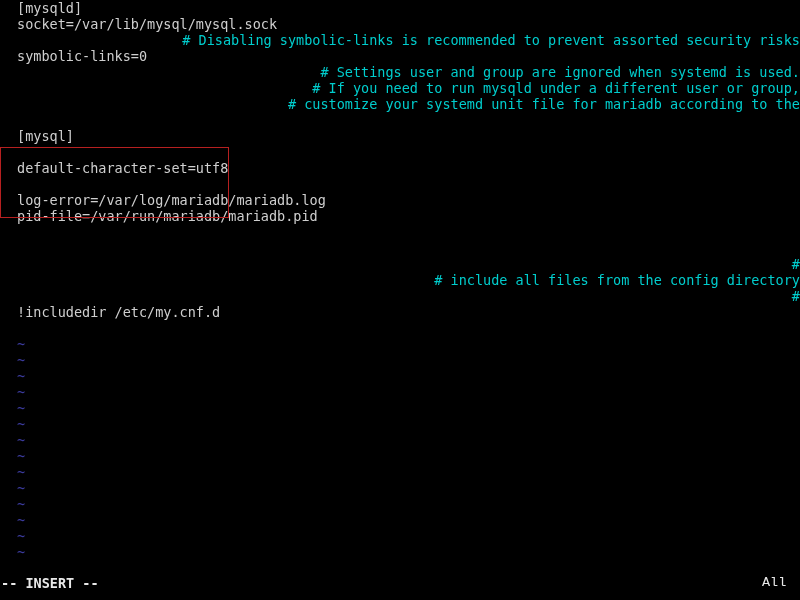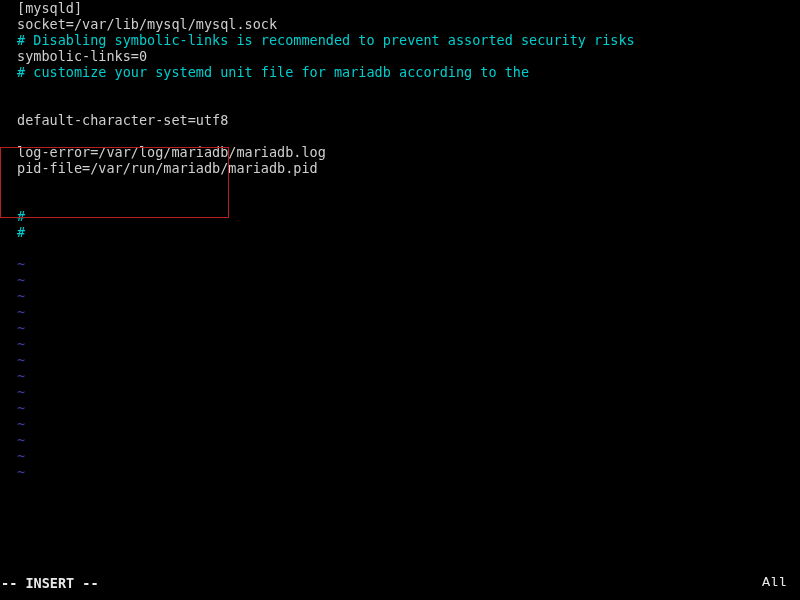--- a/index.html
+++ b/index.html
@@ -24,21 +24,21 @@
     left: 0;
     top: 0;
     width: 800px;
   }
   .line {
     height: 16px;
     white-space: pre;
     padding-left: 17px;
     font-family: "DejaVu Sans Mono", "Liberation Mono", monospace;
   }
-  .c-comment { color: #00cdcd; }
+  .c-comment { color: #00cdcd; text-align: right; }
   .c-text    { color: #cfcfcf; }
   .c-tilde   { color: #3b3b9e; }
   .c-blank   { color: #000000; }
 
   .cursor {
     display: inline-block;
     width: 8px;
     height: 14px;
     vertical-align: -2px;
     background: transparent;
@@ -93,31 +93,36 @@
 </head>
 <body>
 
 <div id="screen">
 
   <div id="buffer">
       <div class="line c-text">[mysqld]</div>
       <div class="line c-text">socket=/var/lib/mysql/mysql.sock</div>
       <div class="line c-comment"># Disabling symbolic-links is recommended to prevent assorted security risks</div>
       <div class="line c-text">symbolic-links=0</div>
+      <div class="line c-comment"># Settings user and group are ignored when systemd is used.</div>
+      <div class="line c-comment"># If you need to run mysqld under a different user or group,</div>
       <div class="line c-comment"># customize your systemd unit file for mariadb according to the</div>
       <div class="line c-blank"></div>
+      <div class="line c-text">[mysql]</div>
       <div class="line c-blank"></div>
       <div class="line c-text">default-character-set=utf8</div>
       <div class="line c-blank"></div>
       <div class="line c-text">log-error=/var/log/mariadb/mariadb.log</div>
       <div class="line c-text">pid-file=/var/run/mariadb/mariadb.pid</div>
       <div class="line c-blank"></div>
       <div class="line c-blank"></div>
       <div class="line c-comment">#</div>
+      <div class="line c-comment"># include all files from the config directory</div>
       <div class="line c-comment">#</div>
+      <div class="line c-text">!includedir /etc/my.cnf.d</div>
       <div class="line c-blank"></div>
       <div class="line c-tilde">~</div>
       <div class="line c-tilde">~</div>
       <div class="line c-tilde">~</div>
       <div class="line c-tilde">~</div>
       <div class="line c-tilde">~</div>
       <div class="line c-tilde">~</div>
       <div class="line c-tilde">~</div>
       <div class="line c-tilde">~</div>
       <div class="line c-tilde">~</div>

